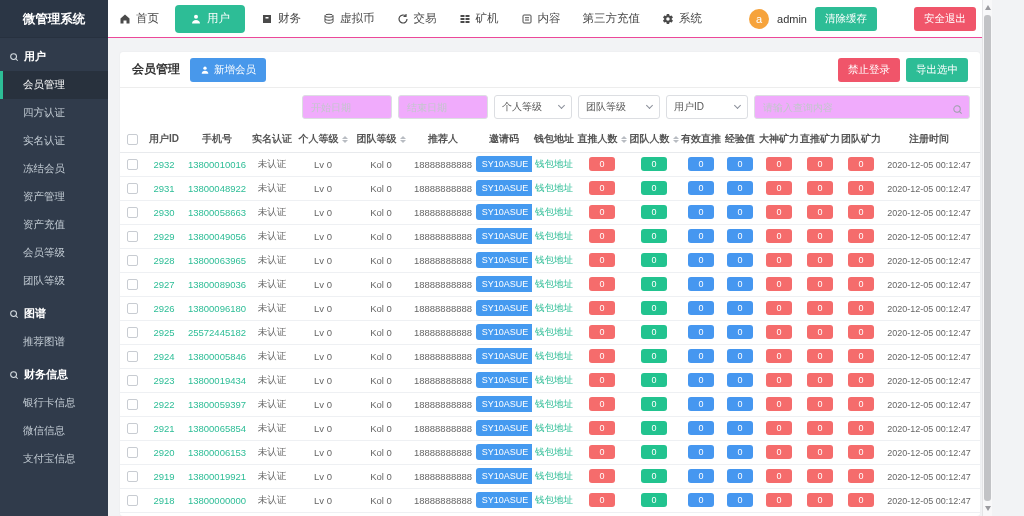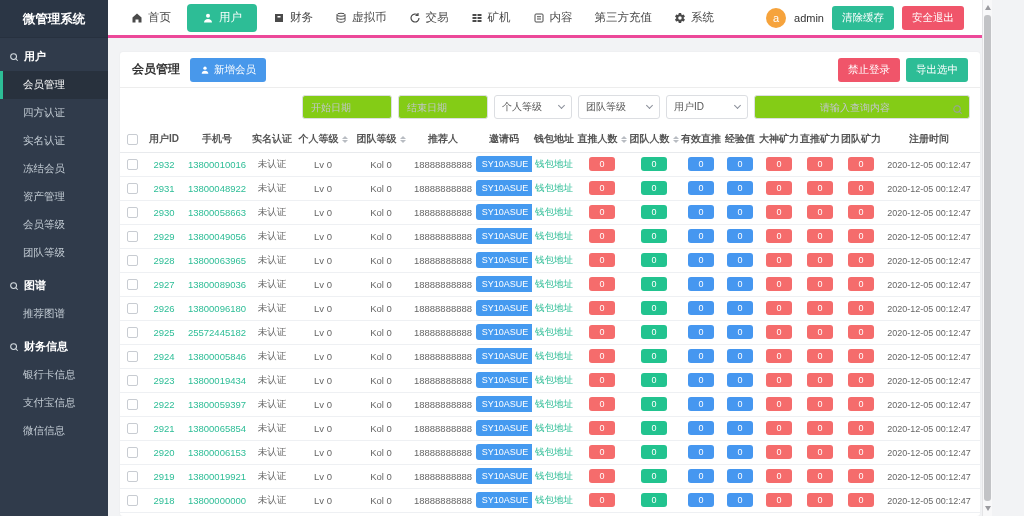--- a/index.html
+++ b/index.html
@@ -12,58 +12,58 @@
   .sidebar-title { height:38px; line-height:38px; text-align:center; color:#fff;
     font-size:12.5px; font-weight:bold; background:#2b3645; border-bottom:1px solid #27313f; }
   .side-section { display:flex; align-items:center; gap:5px; padding:11px 0 7px 9px;
     color:#ffffff; font-size:11px; font-weight:bold; cursor:pointer; }
   .side-section svg { width:10px; height:10px; stroke:#d6dde2; }
   .side-item { padding:7px 0 7px 23px; font-size:10.5px; color:#c3ccd4; cursor:pointer; }
   .side-item.active { background:#28313d; color:#fff; border-left:3px solid #2dbd96; padding-left:20px; }
 
   
   .main { flex:1; display:flex; flex-direction:column; min-width:0; }
-  .navbar { height:38px; background:#fff; border-bottom:3px solid #ec4899;
-    display:flex; align-items:center; padding:0 12px; flex-shrink:0; }
+  .navbar { height:38px; background:#fff; border-bottom:1px solid #ec4899;
+    display:flex; align-items:center; padding:0 0; flex-shrink:0; }
   .nav-item { display:flex; align-items:center; gap:5px; font-size:11.5px; color:#4a4a4a;
     padding:0 11px; height:38px; cursor:pointer; white-space:nowrap; }
   .nav-item svg { width:12px; height:12px; }
   .nav-item.active { background:#2dbd96; color:#fff; border-radius:4px; height:28px; margin:0 5px; padding:0 15px; }
   .user-bar { margin-left:auto; display:flex; align-items:center; gap:8px; padding-right:16px; }
   .avatar { width:20px; height:20px; border-radius:50%; background:#f6a33c; color:#fff;
     font-size:11px; display:flex; align-items:center; justify-content:center; cursor:pointer; }
   .username { font-size:11px; color:#333; cursor:pointer; }
   .btn { border:none; border-radius:3px; color:#fff; font-size:10.5px; padding:5px 10px;
     cursor:pointer; white-space:nowrap; font-family:inherit; }
   .btn-green { background:#2dbd96; }
-  .btn-red   { background:#f0556a; }
+  .btn-red   { background:#f0556a;margin-left:29px; }
   .btn-blue  { background:#4898eb; display:inline-flex; align-items:center; gap:4px; }
   .btn-blue svg { width:10px; height:10px; fill:#fff; }
 
   .content { flex:1; padding:14px 12px 0 12px; overflow:hidden; }
   .card { background:#fff; border-radius:3px; height:464px; overflow:hidden;
     box-shadow:0 0 2px rgba(0,0,0,.06); }
 
   .card-toolbar { display:flex; align-items:center; height:36px; padding:0 12px; border-bottom:1px solid #ededed; }
   .card-title { font-size:12px; color:#333; font-weight:bold; margin-right:10px; }
   .toolbar-right { margin-left:auto; display:flex; gap:6px;border-radius:6px; }
 
   .filter-row { display:flex; justify-content:flex-end; align-items:center; gap:6px;
     height:38px; padding:0 10px; }
   .f-input { height:24px; border:1px solid #dcdee2; border-radius:3px; font-size:10px;
-    color:#555; padding:0 8px; background:#84cc16; outline:none; font-family:inherit; }
+    color:#555; padding:0 8px; background:#f0abfc; outline:none; font-family:inherit; }
   .f-input::placeholder { color:#c2c6cc; }
   .date-input { width:90px; }
   .f-select { height:24px; border:1px solid #dcdee2; border-radius:3px; background:#fff;
     display:flex; align-items:center; justify-content:space-between; padding:0 7px;
     font-size:10px; color:#555; cursor:pointer; }
   .sel-arrow { width:5px; height:5px; border-right:1.4px solid #8a8f99; border-bottom:1.4px solid #8a8f99;
     transform:rotate(45deg); margin-top:-3px; }
   .search-wrap { position:relative; width:216px; }
-  .search-wrap input { width:100%; padding-right:22px;text-align:center; }
+  .search-wrap input { width:100%; padding-right:22px; }
   .search-icon { position:absolute; right:7px; top:6px; width:11px; height:11px; cursor:pointer; }
   .search-icon svg { width:11px; height:11px; stroke:#9aa0a8; fill:none; }
 
   
   .table-wrap { overflow:hidden; width:100%; }
   table { border-collapse:collapse; table-layout:fixed; width:916px; }
   th { height:26px; font-size:10px; color:#555; font-weight:bold; text-align:center;
     border-bottom:1px solid #e8eaed; white-space:nowrap; }
   td { height:24px; font-size:9.5px; color:#666; text-align:center; white-space:nowrap;
     border-bottom:1px solid #eef0f3; overflow:hidden; }
@@ -107,42 +107,43 @@
           <circle cx="11" cy="11" r="7"></circle>
           <path d="M16.5 16.5L21 21"></path>
         </svg>
       <span>用户</span>
     </div>
     <div class="side-item active">会员管理</div>
     <div class="side-item">四方认证</div>
     <div class="side-item">实名认证</div>
     <div class="side-item">冻结会员</div>
     <div class="side-item">资产管理</div>
+    <div class="side-item">资产充值</div>
     <div class="side-item">会员等级</div>
     <div class="side-item">团队等级</div>
 
     <div class="side-section">
       <svg viewBox="0 0 24 24" fill="none" stroke-width="2.5">
           <circle cx="11" cy="11" r="7"></circle>
           <path d="M16.5 16.5L21 21"></path>
         </svg>
       <span>图谱</span>
     </div>
     <div class="side-item">推荐图谱</div>
 
     <div class="side-section">
       <svg viewBox="0 0 24 24" fill="none" stroke-width="2.5">
           <circle cx="11" cy="11" r="7"></circle>
           <path d="M16.5 16.5L21 21"></path>
         </svg>
       <span>财务信息</span>
     </div>
     <div class="side-item">银行卡信息</div>
+    <div class="side-item">微信信息</div>
     <div class="side-item">支付宝信息</div>
-    <div class="side-item">微信信息</div>
   </aside>
 
   <div class="main">
 
     <div class="navbar">
       <div class="nav-item">
         <svg viewBox="0 0 24 24" fill="currentColor">
             <path d="M3 11L12 3l9 8v10h-6v-6h-6v6H3z"></path>
           </svg>
         <span>首页</span>

